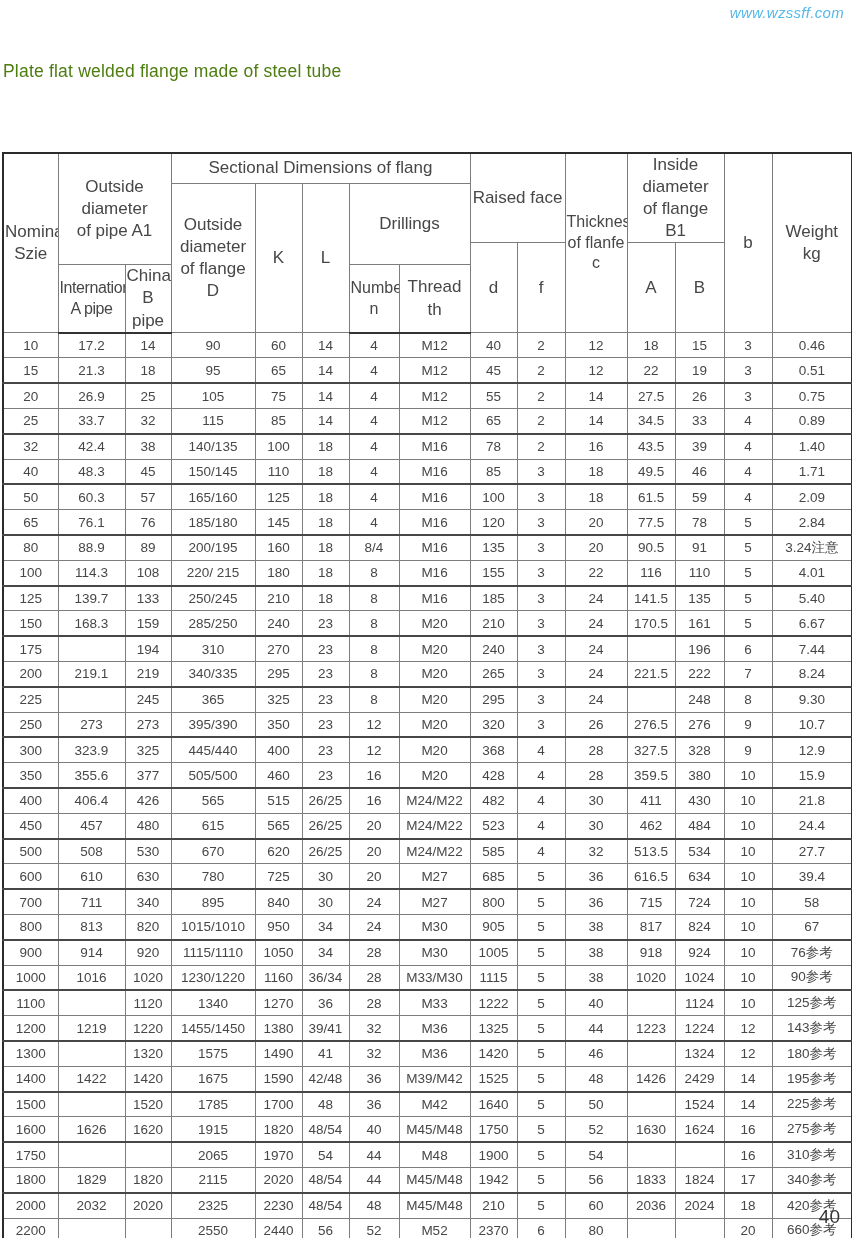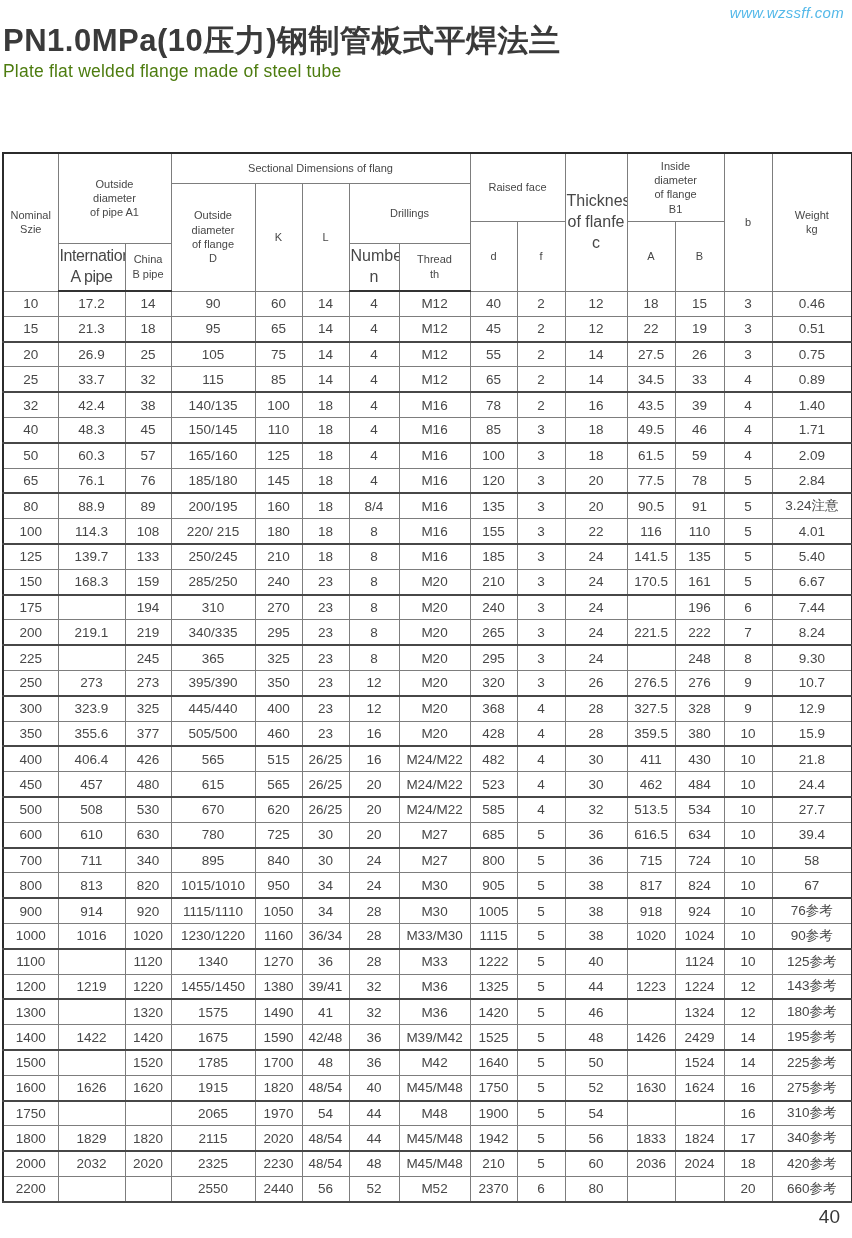--- a/index.html
+++ b/index.html
@@ -59,21 +59,21 @@
   }
   .flange-table th, .flange-table td {
     border: 1px solid #7d7d7d;
     font-weight: normal;
     text-align: center;
     vertical-align: middle;
     padding: 0 1px;
     overflow: hidden;
   }
   .flange-table thead th {
-    font-size: 11px;
+    font-size: 17px;
     line-height: 1.3;
     white-space: pre-line;
   }
   .flange-table thead tr.hr1 { height: 30px; }
   .flange-table thead tr.hr2 { height: 38px; }
   .flange-table thead tr.hr3 { height: 22px; }
   .flange-table thead tr.hr4 { height: 48px; }
   .flange-table thead th.squeeze { font-size: 16px; letter-spacing: -0.4px; }
   .flange-table thead th.squeeze2 { font-size: 16px; }
   .flange-table thead tr:last-child th { border-bottom: 2px solid #333333; }
@@ -90,21 +90,20 @@
     color: #383838;
   }
 </style>
 </head>
 <body>
 
 <div class="page">
 
   <div class="watermark">www.wzssff.com</div>
 
-  <div class="title">PN1.0MPa(10压力)钢制管板式平焊法兰</div>
 
   <div class="subtitle">Plate flat welded flange made of steel tube</div>
 
   <table class="flange-table">
     <colgroup>
       <col style="width:55px">
         <col style="width:67px">
         <col style="width:46px">
       <col style="width:84px">
         <col style="width:47px">

